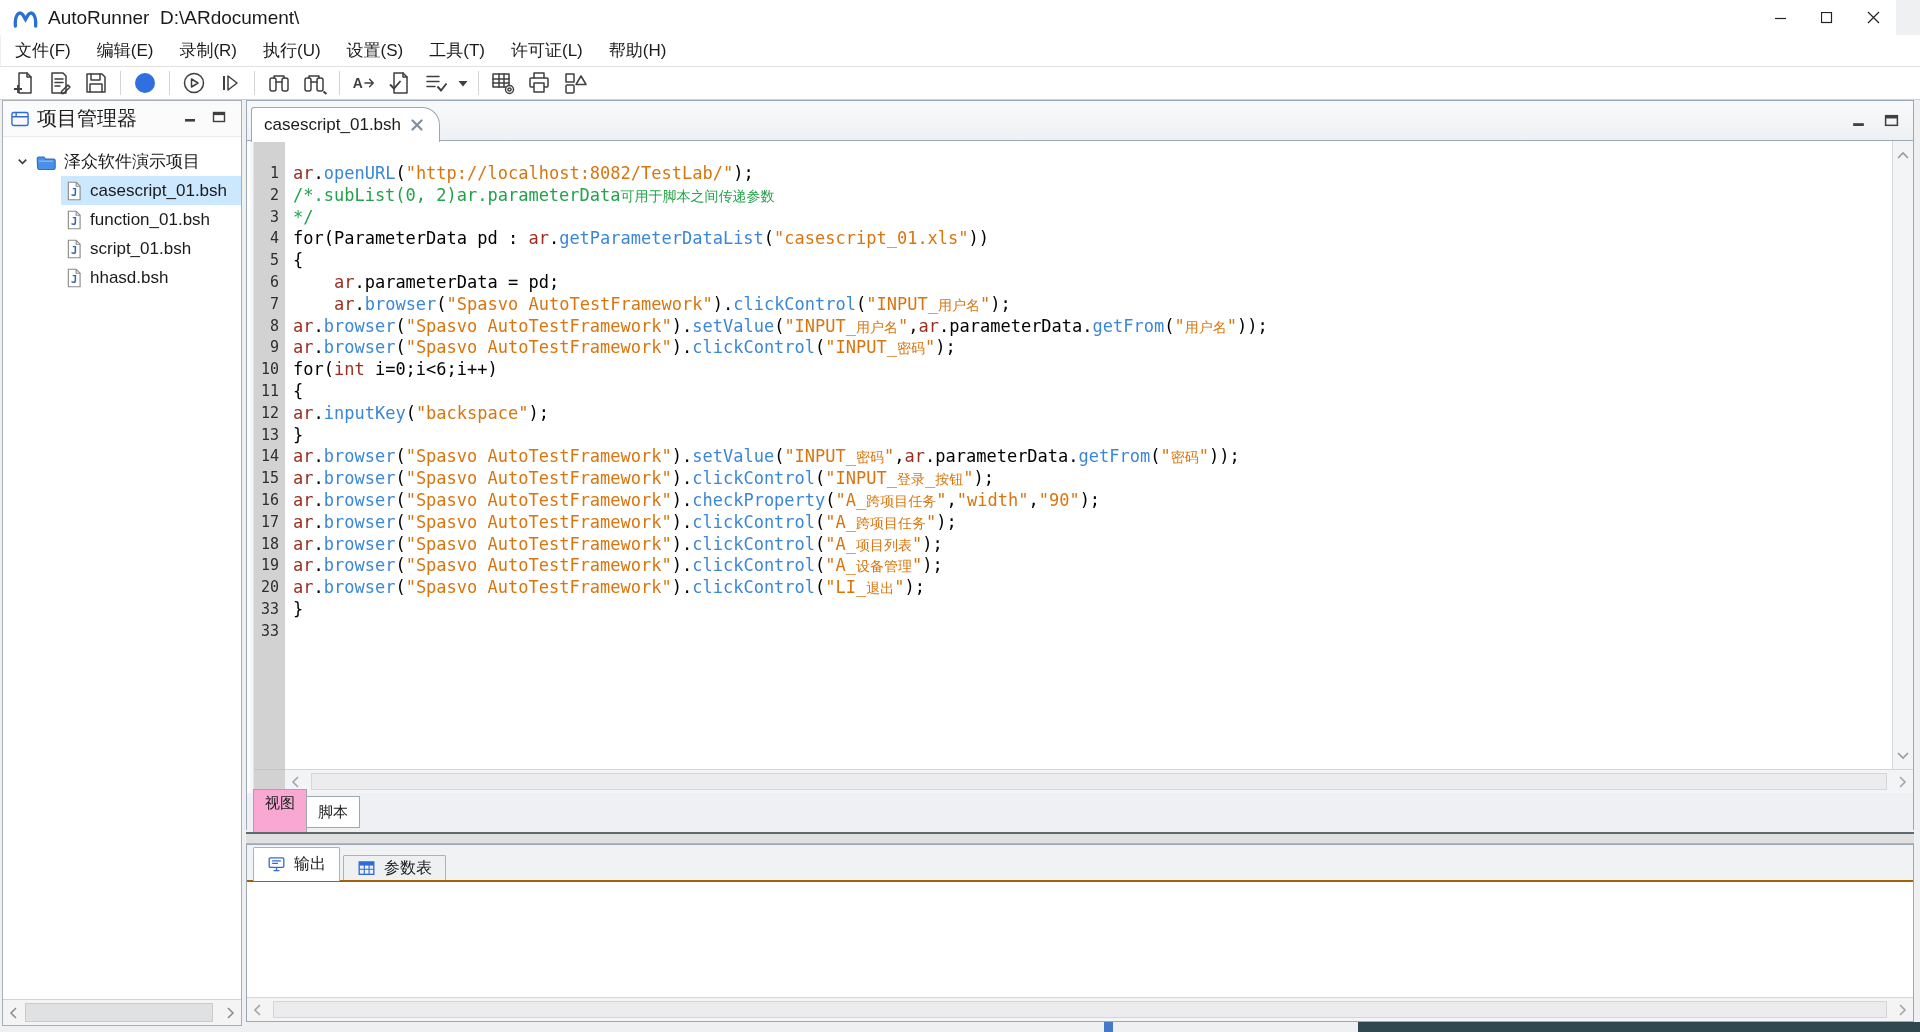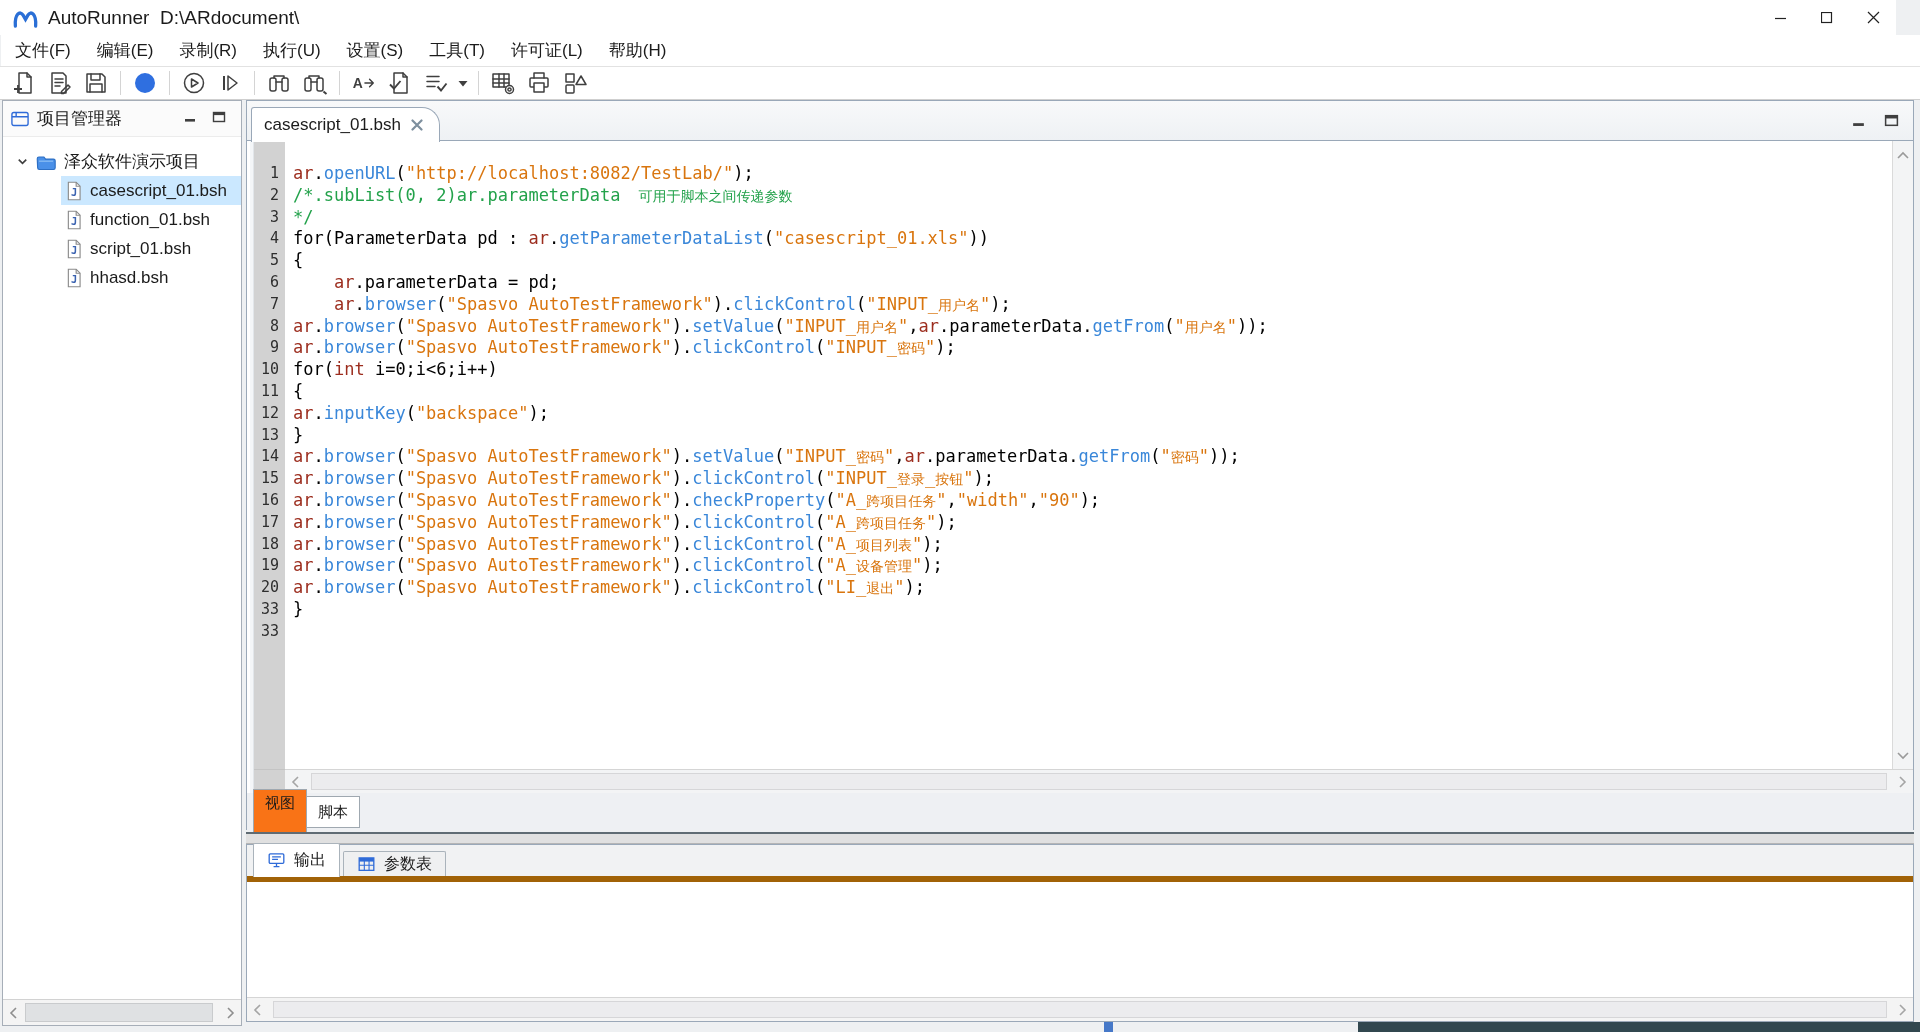--- a/index.html
+++ b/index.html
@@ -18,21 +18,21 @@
 
 
 .toolbar { position:absolute; left:0; top:66px; width:1920px; height:34px; background:#fff; border-top:1px solid #e2e2e2; border-bottom:1px solid #cfcfcf; display:flex; align-items:center; padding-left:6px; }
 .toolbtn { width:26px; height:26px; margin:0 5px; display:flex; align-items:center; justify-content:center; }
 .toolbtn.narrow { width:14px; margin:0 2px; }
 .toolsep { width:1px; height:24px; background:#d4d4d4; margin:0 6px; }
 
 
 .left-panel { position:absolute; left:2px; top:100px; width:240px; height:926px; background:#fff; border:1px solid #a6aeb8; }
 .panel-header { height:36px; display:flex; align-items:center; padding:0 7px; background:#fbfbfb; border-bottom:1px solid #ececec; }
-.ph-title { font-size:17px; margin-left:7px; }
+.ph-title { font-size:20px; margin-left:7px; }
 .ph-btns { margin-left:auto; display:flex; gap:15px; margin-right:8px; }
 .tree { padding-top:10px; }
 .trow { height:29px; display:flex; align-items:center; font-size:17px; white-space:nowrap; }
 .trow.root { padding-left:12px; }
 .root-label { margin-left:7px; }
 .folder-wrap { margin-left:5px; display:flex; }
 .trow.file { padding-left:58px; }
 .filebody { display:flex; align-items:center; flex:1; height:100%; padding:0 4px; overflow:hidden; }
 .filebody.selected { background:#cbe8ff; }
 .file-label { margin-left:7px; overflow:hidden; }
@@ -53,37 +53,37 @@
 .gutter { position:absolute; left:7px; top:0; bottom:0; width:31px; background:#d2d2d2; font:15px/21.8px "DejaVu Sans Mono",monospace; color:#2e2e2e; text-align:right; padding-top:22px; }
 .gutter div { height:21.8px; padding-right:6px; }
 .code { position:absolute; left:38px; top:0; right:22px; bottom:0; font:17px/21.8px "DejaVu Sans Mono",monospace; padding:22px 0 0 8px; white-space:pre; overflow:hidden; }
 .cline { height:21.8px; }
 .tk-p { color:#000; }
 .tk-k { color:#9c2d1e; }
 .tk-m { color:#3a87d9; }
 .tk-s { color:#d9750e; }
 .tk-c { color:#23a24b; }
 .tk-sc { color:#d9750e; font-size:14px; font-family:"Liberation Serif",serif; }
-.tk-cc { color:#23a24b; font-size:14px; font-family:"Liberation Serif",serif;padding-left:18px; }
+.tk-cc { color:#23a24b; font-size:14px; font-family:"Liberation Serif",serif; }
 .vscroll { position:absolute; right:0; top:0; bottom:0; width:21px; background:#f3f4f5; border-left:1px solid #dadada; }
 .vs-up { position:absolute; top:5px; left:50%; transform:translateX(-50%); }
 .vs-dn { position:absolute; bottom:5px; left:50%; transform:translateX(-50%); }
 .editor-hscroll { position:absolute; left:38px; right:0; top:668px; height:24px; background:#f3f4f5; border-top:1px solid #d5d5d5; }
 .gutter-ext { position:absolute; left:7px; top:668px; width:31px; height:24px; background:#d2d2d2; border-top:1px solid #c4c4c4; }
 .pale-thumb { position:absolute; left:26px; right:26px; top:3px; bottom:3px; background:#ececee; border:1px solid #d6d6d8; }
 .view-tabs { position:absolute; left:0; top:692px; right:0; height:37px; background:#eef0f3; display:flex; align-items:center; padding-left:6px; }
-.vtab { font-size:15px; padding:0 11px; height:45px; line-height:26px; background:#f97316; border:1px solid #9fa8b0; }
+.vtab { font-size:15px; padding:0 11px; height:45px; line-height:26px; background:#f9a8d4; border:1px solid #9fa8b0; }
 .vtab.active { background:#fff; height:32px; line-height:30px; margin-left:-1px; z-index:2; }
 
 
 .splitter { position:absolute; left:246px; top:832px; width:1668px; height:12px; background:#e0e0e0; border-top:2px solid #5f6b73; border-bottom:1px solid #b5b5b5; }
 
 
 .bottom-panel { position:absolute; left:246px; top:844px; width:1668px; height:178px; background:#fff; border:1px solid #9aa8b8; }
-.bottom-tabbar { position:relative; height:37px; background:#f1f2f3; border-bottom:6px solid #a16207; display:flex; align-items:flex-end; padding-left:6px; }
+.bottom-tabbar { position:relative; height:37px; background:#f1f2f3; border-bottom:2px solid #a16207; display:flex; align-items:flex-end; padding-left:6px; }
 .btab { display:flex; align-items:center; gap:8px; font-size:16px; padding:0 13px; height:25px; border:1px solid #aab3bb; border-bottom:none; background:#eff0f1; border-radius:2px 2px 0 0; margin-right:3px; }
 .btab.active { background:#fff; height:34px; margin-bottom:-1px; z-index:2; }
 .bottom-content { height:115px; background:#fff; }
 .bottom-hscroll { position:absolute; left:0; right:0; bottom:0; height:24px; background:#f4f4f4; border-top:1px solid #d5d5d5; }
 
 
 .blue-tick { position:absolute; left:1104px; top:1022px; width:9px; height:10px; background:#4678c8; }
 .desktop-sliver { position:absolute; left:1358px; top:1022px; width:562px; height:10px; background:#31474f; }
 </style>
 </head>

